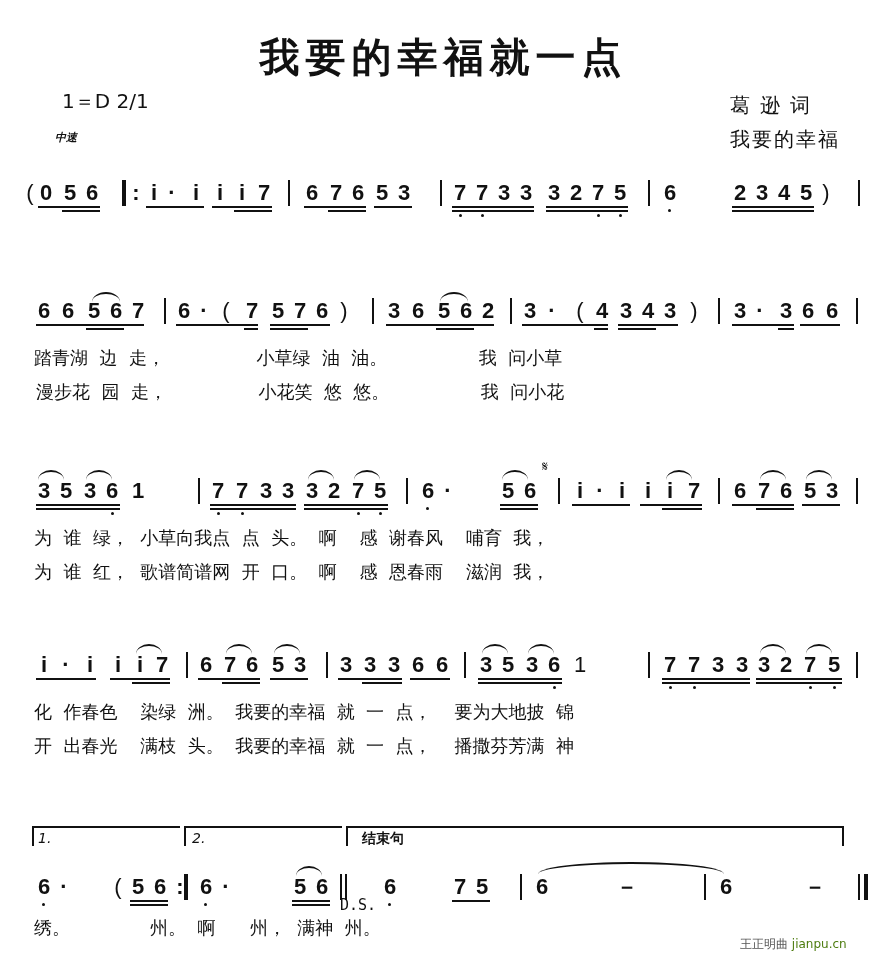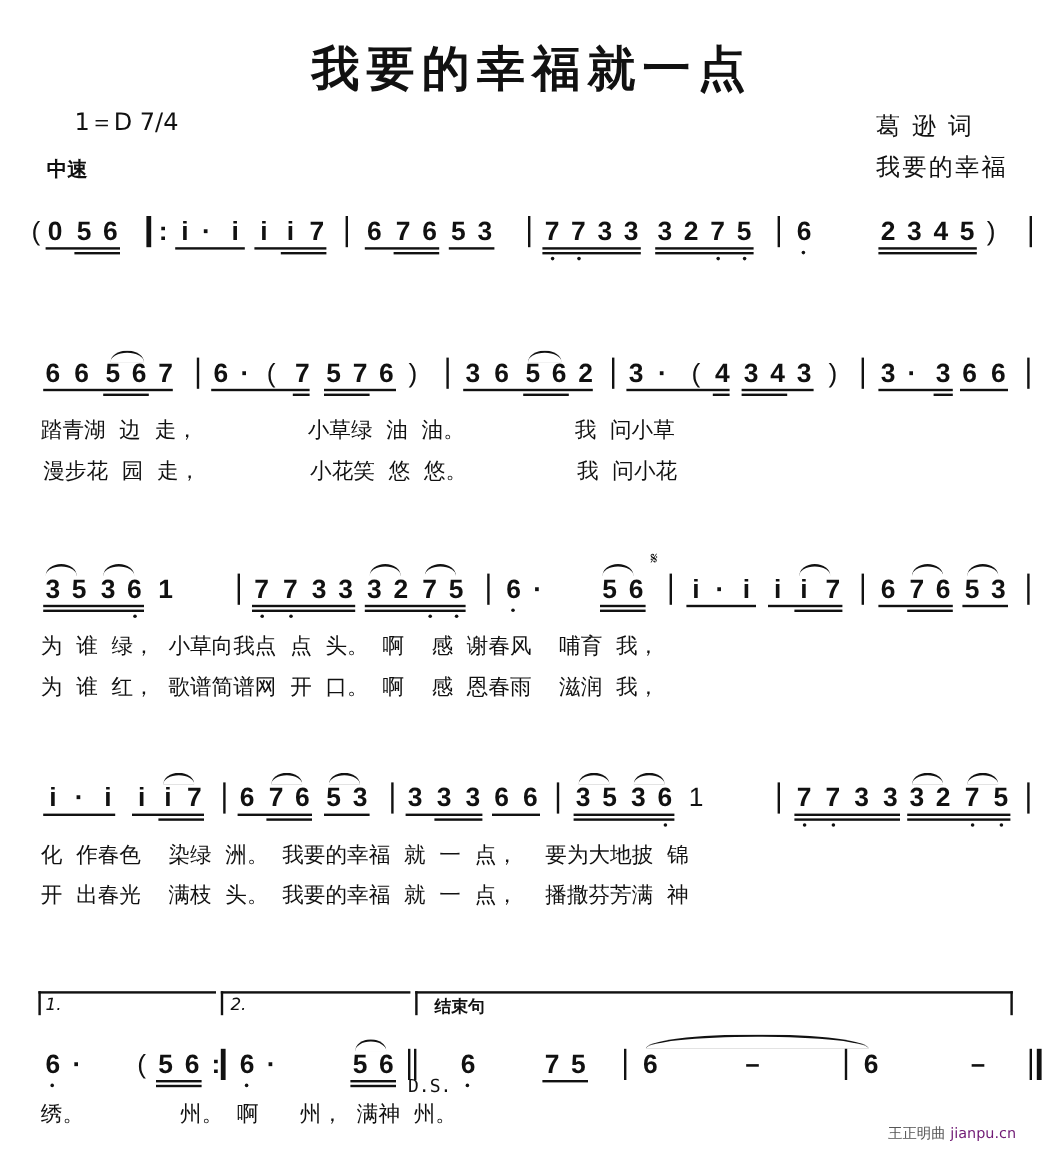--- a/index.html
+++ b/index.html
@@ -1,40 +1,40 @@
 <!DOCTYPE html>
 <html><head>
 <meta charset="utf-8">
 <style>
   html, body { margin:0; padding:0; background:#ffffff; }
   body { width:887px; height:962px; position:relative; overflow:hidden; color:#111; font-family:"DejaVu Sans", sans-serif; }
   .abs { position:absolute; }
   .title { left:0; width:887px; top:30px; text-align:center; font-family:"DejaVu Serif", serif; font-weight:bold; font-size:40px; letter-spacing:6px; }
   .key { left:62px; top:88px; font-size:20px; font-family:"DejaVu Sans", sans-serif; }
-  .tempo { left:39px; top:130px; font-size:17px; font-weight:bold; }
+  .tempo { left:55px; top:130px; font-size:11px; font-weight:bold;font-style:italic; }
   .lyricist { left:730px; top:92px; font-size:20px; letter-spacing:10px; }
   .composer { left:730px; top:126px; font-size:20px; letter-spacing:2px; }
   .row { position:absolute; left:0; width:887px; height:40px; }
   .n { position:absolute; font-family:"Liberation Sans", sans-serif; font-weight:bold; font-size:22px; line-height:26px; text-align:center; width:16px; }
   .bar { position:absolute; width:2px; height:26px; background:#111; }
   .bar.thick { width:4px; }
   .ul { position:absolute; height:2px; background:#111; }
   .dotb { position:absolute; width:3px; height:3px; border-radius:50%; background:#111; }
   .slur { position:absolute; border-top:2px solid #111; border-radius:50% 50% 0 0 / 100% 100% 0 0; height:8px; }
   .lyr { position:absolute; font-family:"DejaVu Serif", serif; font-size:18px; white-space:pre; }
   .small { position:absolute; font-size:14px; font-style:italic; }
   .volta { position:absolute; border-top:2px solid #111; border-left:2px solid #111; height:18px; }
   .watermark { position:absolute; left:740px; top:936px; font-size:12px; color:#555; }
-  .watermark span { color:#701a75; }
+  .watermark span { color:#4d7c0f; }
 </style>
 </head>
 <body>
 
 <div class="abs title">我要的幸福就一点</div>
-<div class="abs key">1＝D 7/4</div>
+<div class="abs key">1＝D 2/1</div>
 <div class="abs tempo">中速</div>
 <div class="abs lyricist">葛逊词</div>
 <div class="abs composer">我要的幸福</div>
 
 <div class="row" style="top:180px;">
   <span class="n" style="left:22px;font-weight:normal;">(</span>
   <span class="n" style="left:38px;">0</span>
     <span class="n" style="left:62px;">5</span>
     <span class="n" style="left:84px;">6</span>
   <div class="ul" style="left:38px;top:26px;width:62px;"></div>

